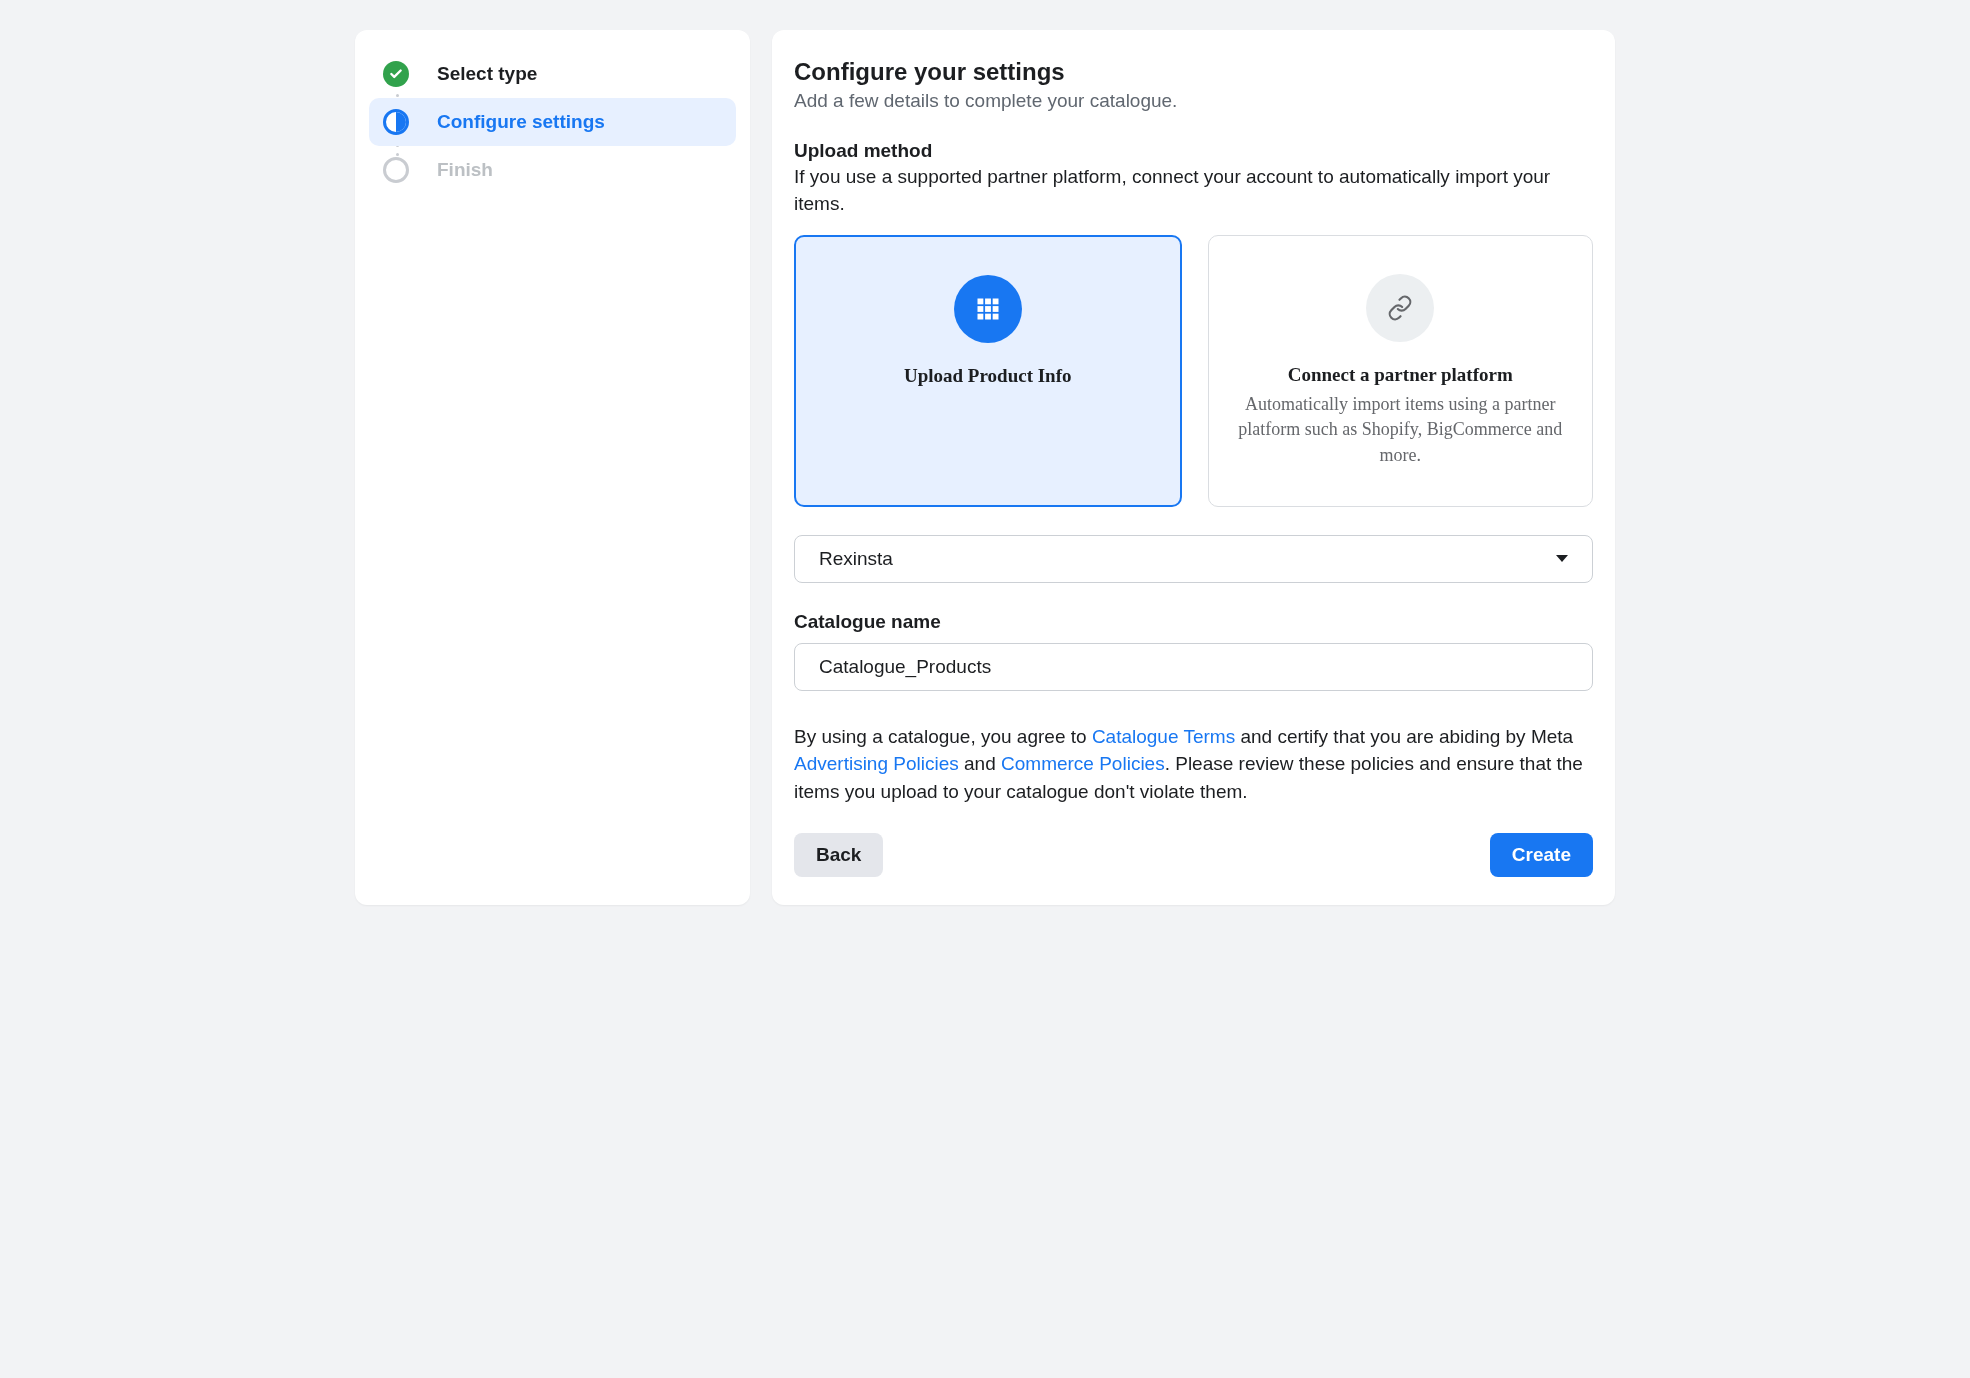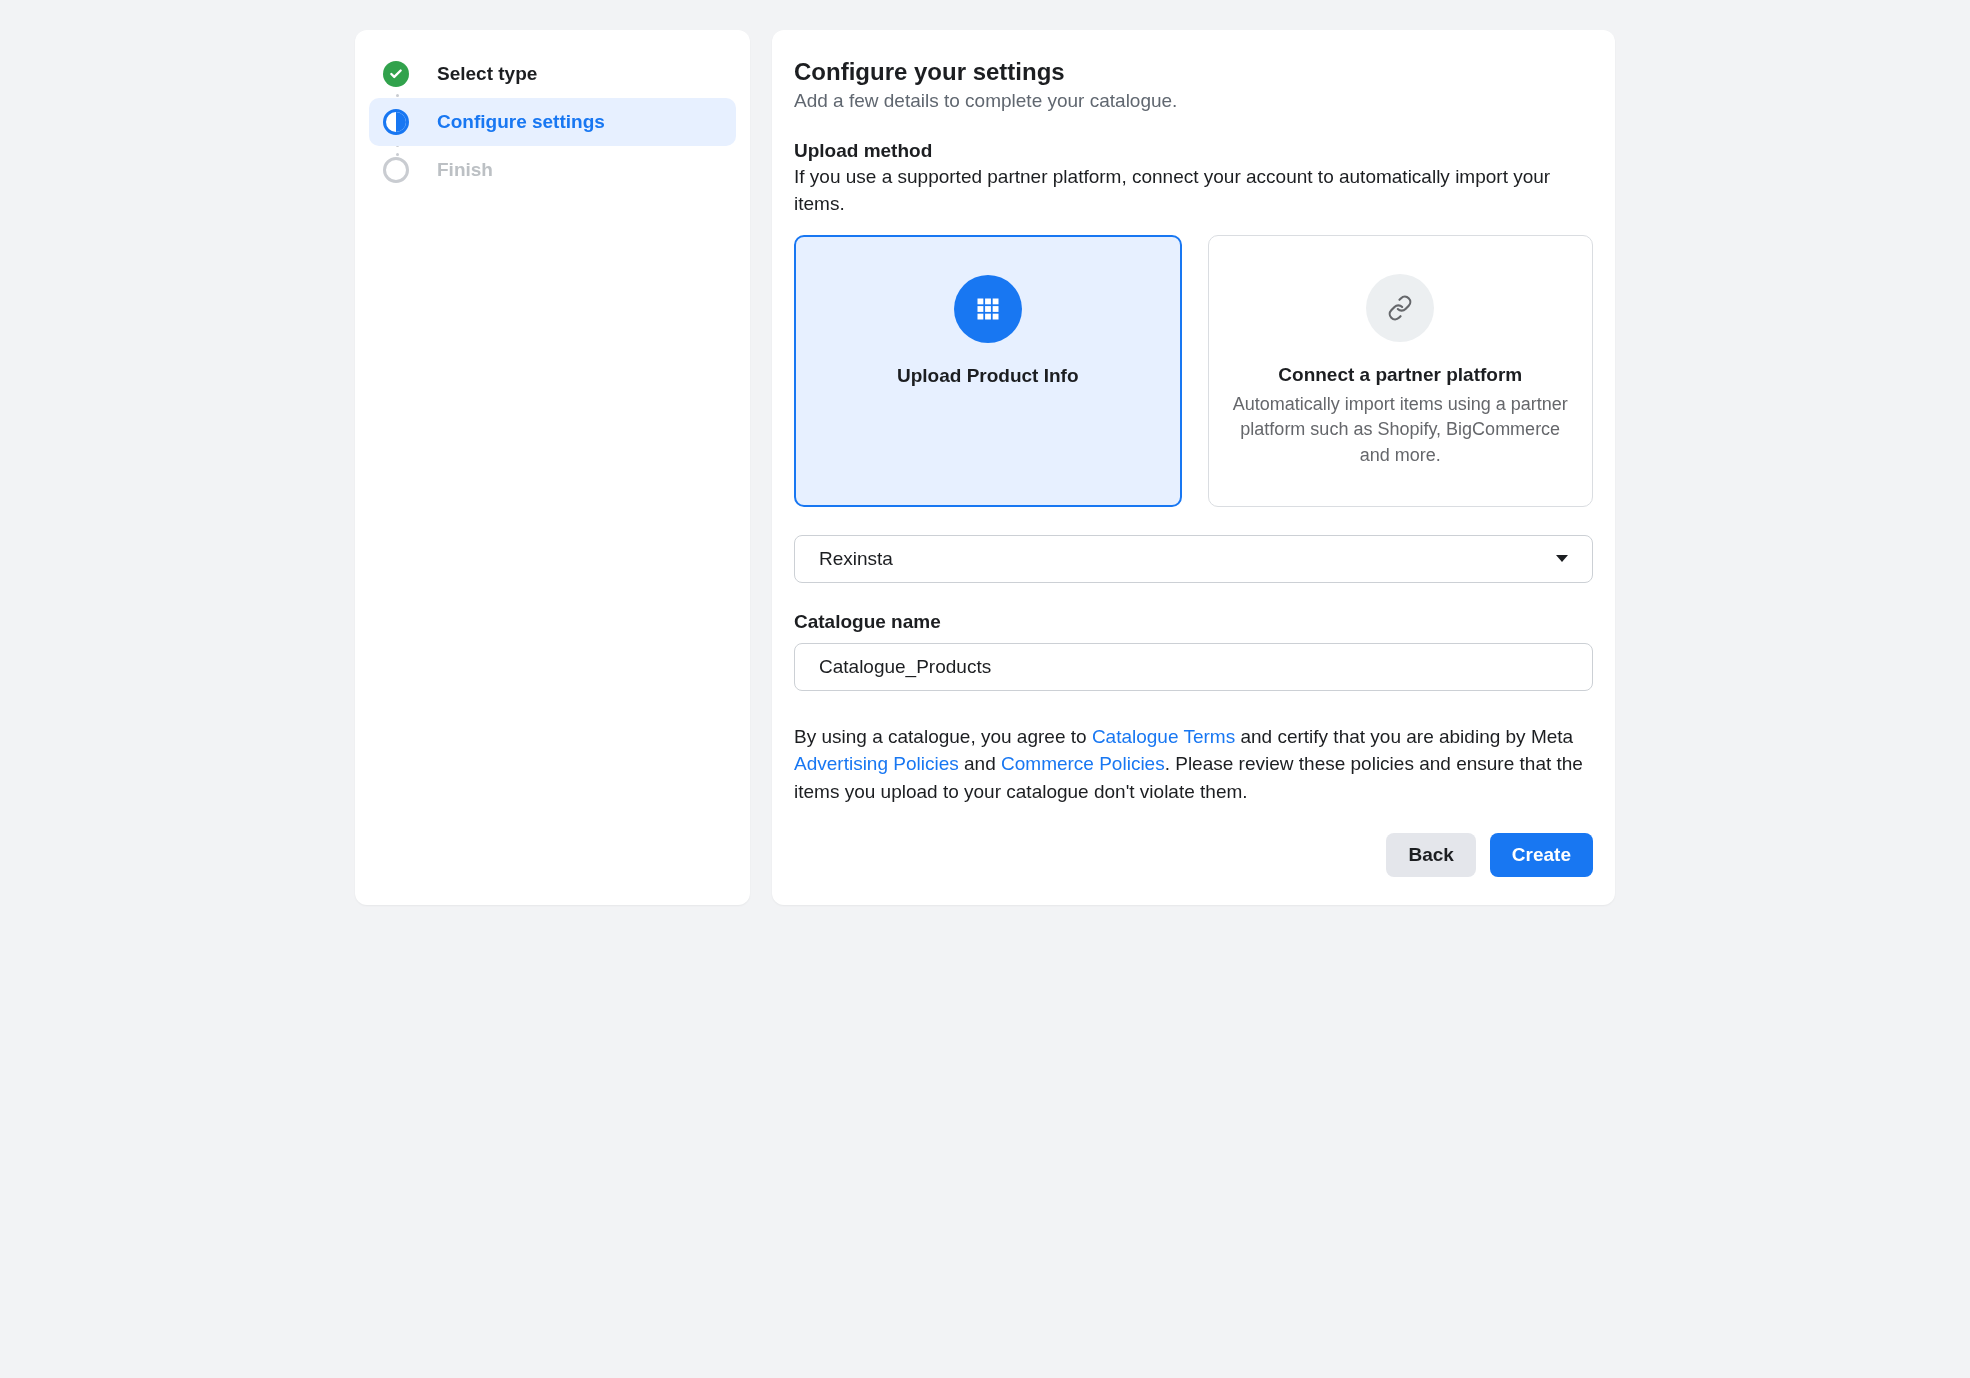--- a/index.html
+++ b/index.html
@@ -98,20 +98,21 @@
     font-size: 19px;
     color: #1c1e21;
     display: flex; align-items: center; gap: 8px;
   }
   .section-hint { color: #1c1e21; font-size: 19px; margin-top: 2px; line-height: 1.4; }
 
   .cards {
     display: flex;
     gap: 26px;
     margin-top: 18px;
+    font-family: Liberation Serif, serif;
   }
   .card {
     flex: 1;
     border: 1px solid #dadde1;
     border-radius: 10px;
     padding: 38px 22px 38px;
     text-align: center;
     background: #fff;
     cursor: pointer;
   }
@@ -168,22 +169,22 @@
   .legal {
     margin-top: 32px;
     font-size: 19px;
     color: #1c1e21;
     line-height: 1.45;
   }
   .legal a { color: #1877f2; text-decoration: none; cursor: pointer; }
 
   .actions {
     display: flex;
-    justify-content: flex-end;
-    gap: 14px;
+    justify-content: space-between;
+    gap: 8px;
     margin-top: 28px;
   }
   .btn {
     border: none;
     border-radius: 8px;
     padding: 11px 22px;
     font-size: 19px;
     font-weight: 600;
     cursor: pointer;
   }

